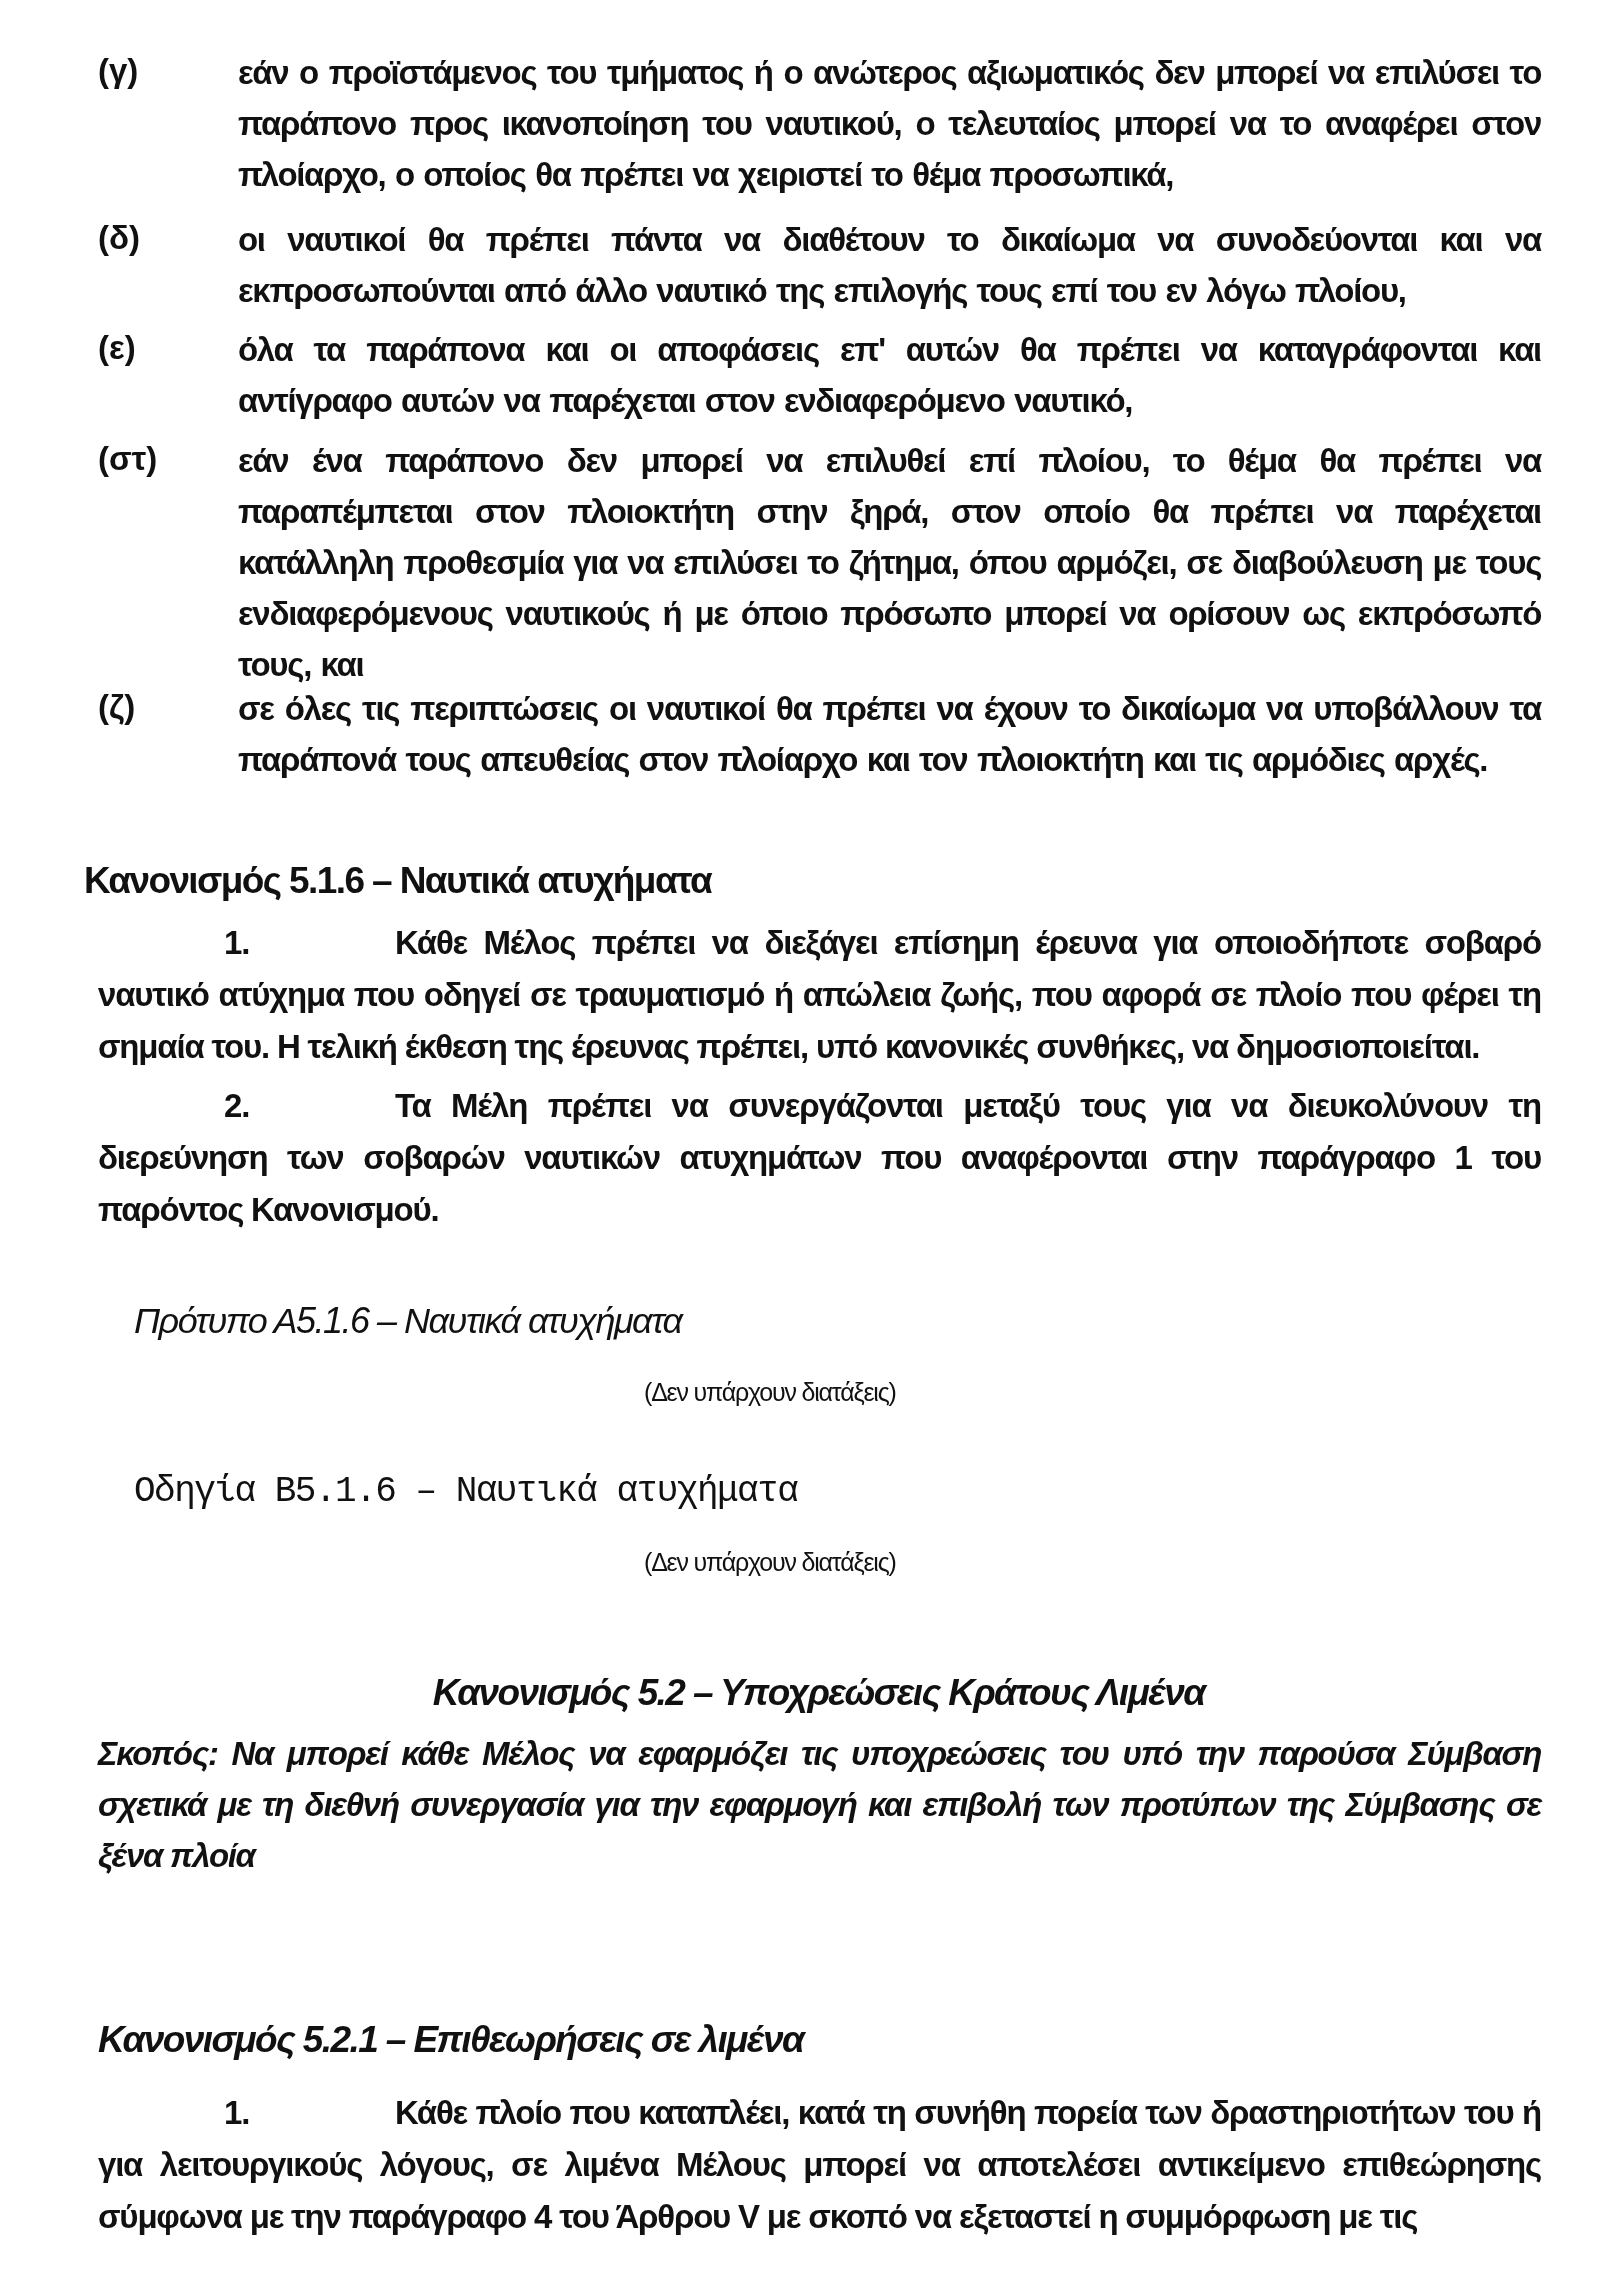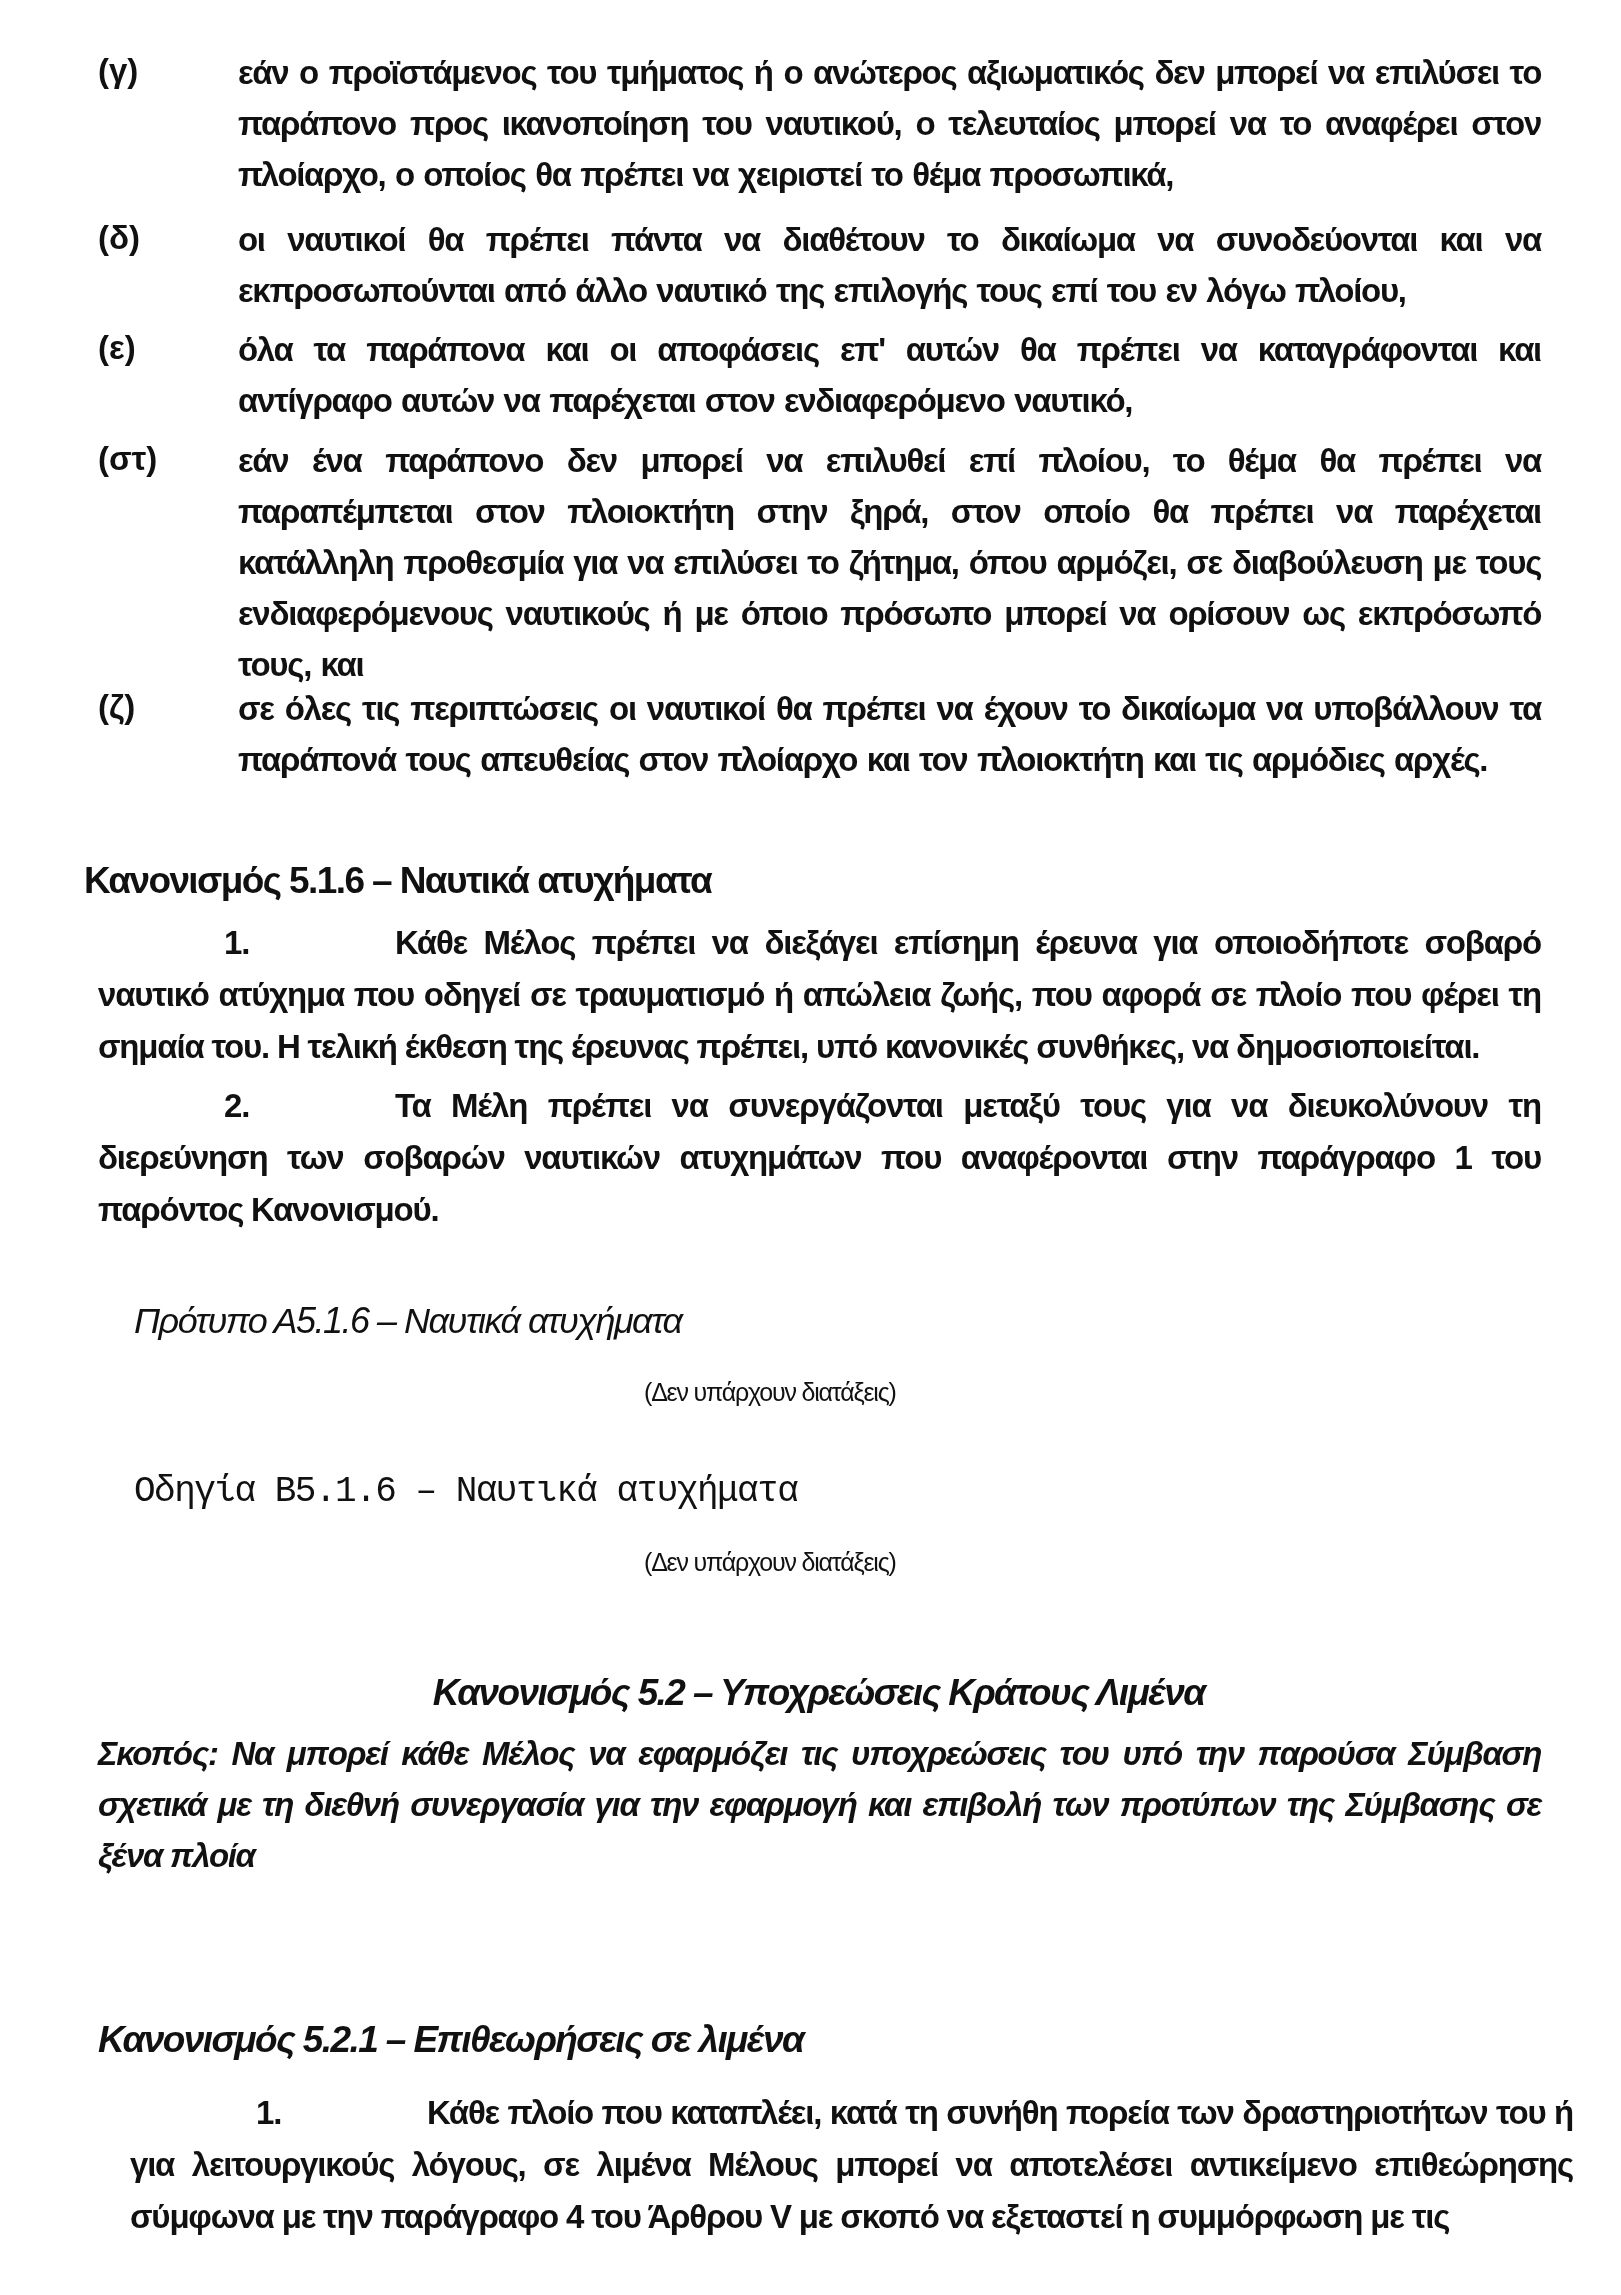--- a/index.html
+++ b/index.html
@@ -154,18 +154,18 @@
   <div class="no-provisions" style="top:1369px;">(Δεν υπάρχουν διατάξεις)</div>
 
   <div class="subhead" style="top:1467px;font-family:Liberation Mono, monospace;">Οδηγία Β5.1.6 – Ναυτικά ατυχήματα</div>
   <div class="no-provisions" style="top:1539px;">(Δεν υπάρχουν διατάξεις)</div>
 
   <div class="centered-heading" style="top:1668px; left:8.2px;">Κανονισμός 5.2 – Υποχρεώσεις Κράτους Λιμένα</div>
   <div class="purpose" style="top:1728px;">Σκοπός: Να μπορεί κάθε Μέλος να εφαρμόζει τις υποχρεώσεις του υπό την παρούσα Σύμβαση σχετικά με τη διεθνή συνεργασία για την εφαρμογή και επιβολή των προτύπων της Σύμβασης σε ξένα πλοία</div>
 
   <div class="heading italic" style="left:98px; top:2015px;">Κανονισμός 5.2.1 – Επιθεωρήσεις σε λιμένα</div>
 
-  <div class="para" style="top:2087px;margin-left:32px;">
+  <div class="para" style="top:2087px;">
     <span class="num">1.</span><span>Κάθε πλοίο που καταπλέει, κατά τη συνήθη πορεία των δραστηριοτήτων του ή για λειτουργικούς λόγους, σε λιμένα Μέλους μπορεί να αποτελέσει αντικείμενο επιθεώρησης σύμφωνα με την παράγραφο 4 του Άρθρου V με σκοπό να εξεταστεί η συμμόρφωση με τις</span>
   </div>
 
 </div>
 
 
 </body></html>

